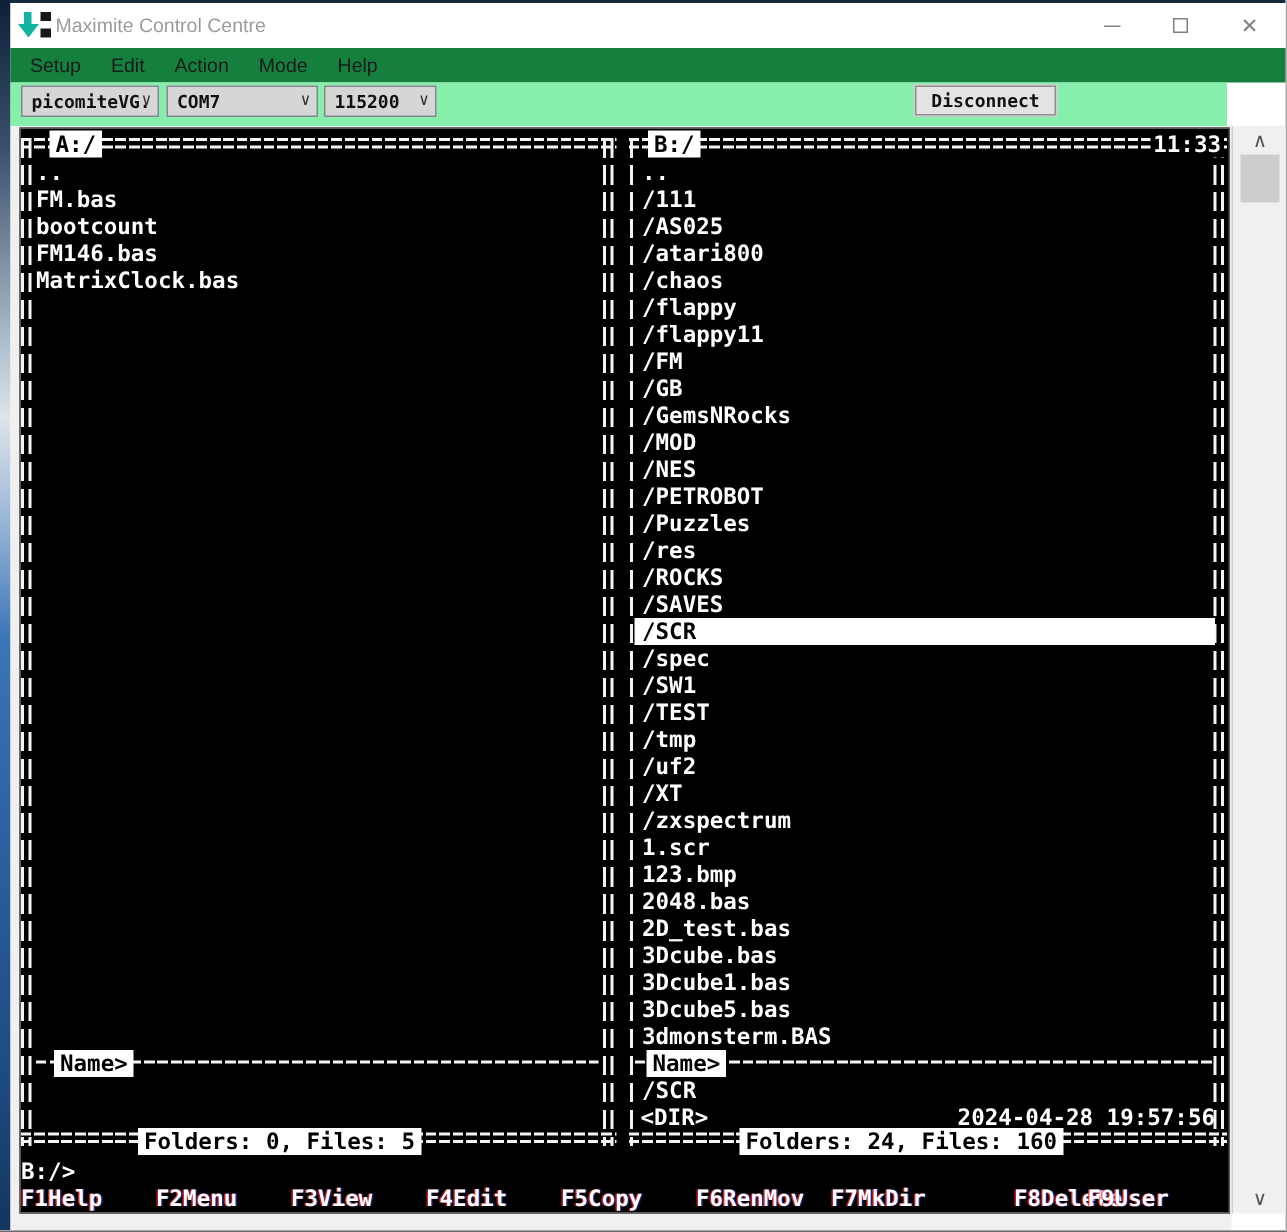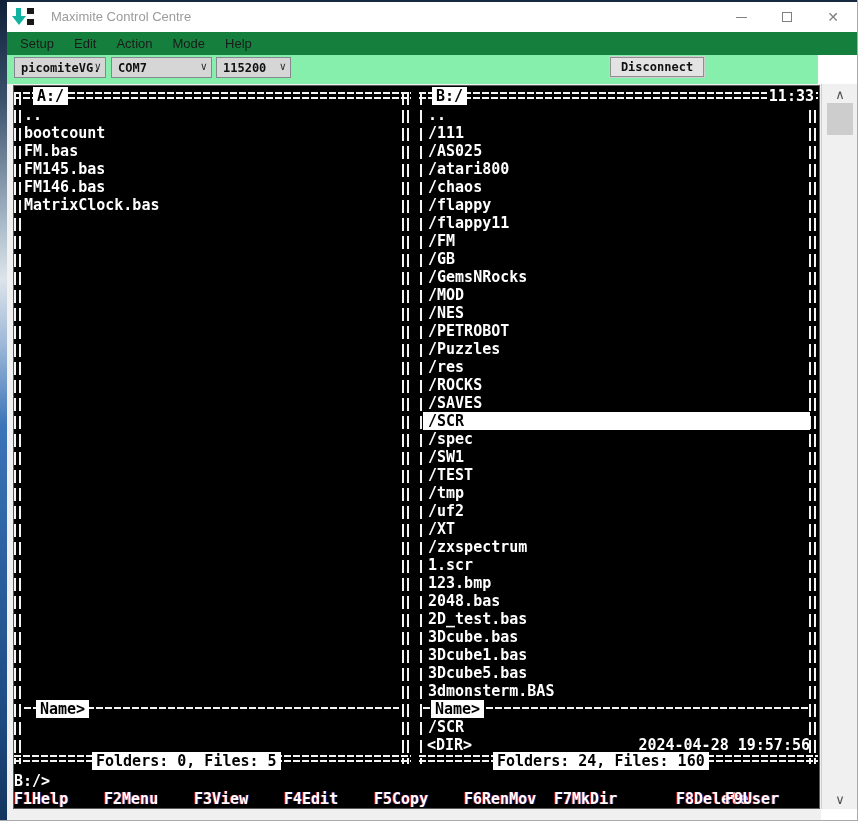--- a/index.html
+++ b/index.html
@@ -12,21 +12,21 @@
   .left-strip{position:absolute;left:0;top:0;width:7px;height:100%;
     background:linear-gradient(180deg,#0f2038 0%,#39506b 12%,#aebfcd 28%,#dde4ea 34%,#9db8d8 42%,#3b74b8 52%,#2a5f9e 70%,#1d4a80 88%,#13355e 100%);}
 
   
   .titlebar{position:absolute;left:7px;top:2px;width:851px;height:30px;background:#fff;}
   .app-icon{position:absolute;left:5px;top:5px;width:22px;height:20px;}
   .arrow-stem{position:absolute;left:4px;top:1px;width:5px;height:9px;background:#12b2a0;}
   .arrow-head{position:absolute;left:0;top:9px;width:0;height:0;border-left:7px solid transparent;border-right:7px solid transparent;border-top:9px solid #12b2a0;}
   .chip{position:absolute;width:7px;height:6px;background:#181818;}
   .chip-top{right:0;top:1px;} .chip-bottom{right:0;bottom:2px;}
-  .title-text{position:absolute;left:44px;top:7px;font-size:13px;color:#9b9b9b;white-space:nowrap;}
+  .title-text{position:absolute;left:30px;top:7px;font-size:13px;color:#9b9b9b;white-space:nowrap;}
   .winbtns{position:absolute;right:2px;top:0;height:30px;display:flex;}
   .winbtn{width:46px;height:30px;display:flex;align-items:center;justify-content:center;color:#808080;}
   .glyph-min{width:11px;height:1px;background:#808080;}
   .glyph-max{width:10px;height:10px;border:1px solid #808080;}
   .glyph-close{font-size:14px;line-height:1;color:#808080;}
 
   
   .menubar{position:absolute;left:7px;top:32px;width:851px;height:23px;background:#15803d;display:flex;align-items:center;padding-left:3px;}
   .menu-item{font-size:13px;color:#1a1a1a;padding:0 10px;height:100%;display:flex;align-items:center;}
 
@@ -162,23 +162,22 @@
   </div>
 
   <div class="term-wrap">
     <div class="term" style="background: rgb(0, 0, 0); color: rgb(255, 255, 255);">
 
       <div class="pane pane-left">
         <span class="tag pane-title">A:/</span>
         <div class="filelist">
 
         <div class="frow">..</div>
+            <div class="frow">FM.bas</div>
             <div class="frow">bootcount</div>
-            <div class="frow">FM.bas</div>
-            <div class="frow">FM145.bas</div>
             <div class="frow">FM146.bas</div>
             <div class="frow">MatrixClock.bas</div>
           </div>
         <div class="name-sep"></div>
         <span class="tag name-tag">Name&gt;</span>
         <span class="tag status-tag">Folders: 0, Files: 5</span>
       </div>
 
       <div class="pane pane-right">
         <span class="tag pane-title">B:/</span>

